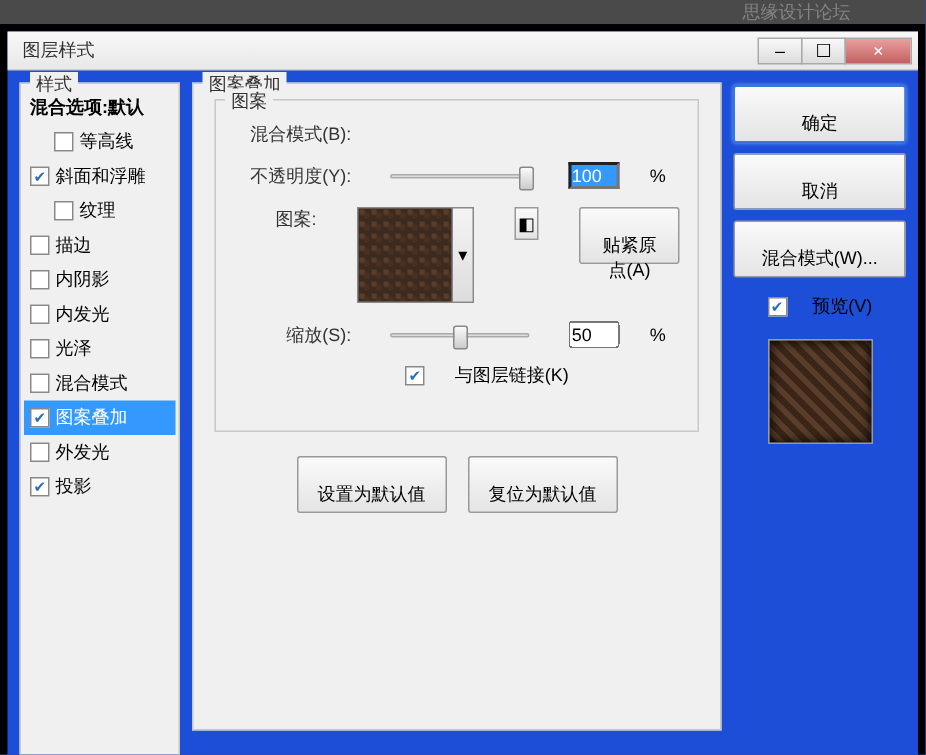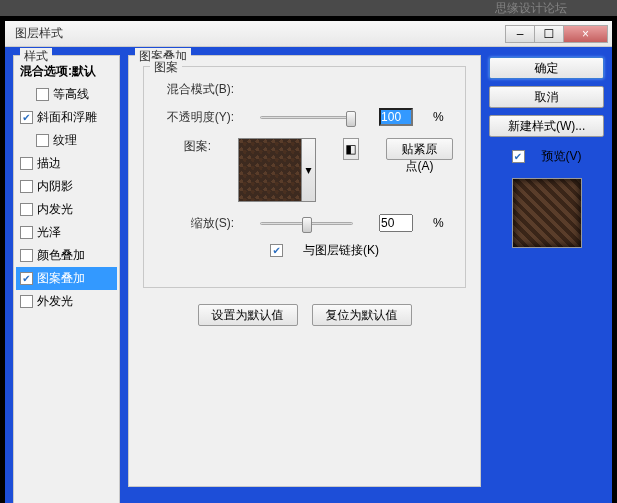--- a/index.html
+++ b/index.html
@@ -31,21 +31,21 @@
 select{width:150px}
 .slider-track{flex:1;height:3px;background:#ddd;border:1px solid #aaa;border-radius:2px;position:relative;margin:0 6px}
 .slider-thumb{position:absolute;top:-6px;width:10px;height:16px;background:linear-gradient(#fafafa,#ccc);border:1px solid #888;border-radius:2px}
 .val-input{width:34px;text-align:left}
 .val-input.sel{background:#3399ff;color:#fff}
 .pct{width:20px}
 .pattern-row{display:flex;align-items:flex-start;margin:12px 0;gap:27px}
 .pattern-swatch{width:64px;height:64px;border:1px solid #888;background:#3d2a1f;background-image:radial-gradient(circle at 30% 30%,#5a3d2a 2px,transparent 2px),radial-gradient(circle at 70% 60%,#4a3020 2px,transparent 2px);background-size:8px 8px;position:relative}
 .pattern-dd{width:14px;height:64px;border:1px solid #888;border-left:none;background:linear-gradient(#f4f4f4,#ddd);display:flex;align-items:center;justify-content:center}
 .small-btn{width:22px;height:22px;border:1px solid #999;background:linear-gradient(#fafafa,#e4e4e4);display:flex;align-items:center;justify-content:center}
-.btn{border:1px solid #999;background:linear-gradient(#fafafa,#e4e4e4);padding:2px 10px;height:22px;border-radius:2px}
+.btn{border:1px solid #999;background:linear-gradient(#fafafa,#e4e4e4);padding:16px 10px;height:38px;border-radius:2px}
 .btn.wide{width:100px}
 .btn.primary{border:1px solid #3a7bd5;box-shadow:0 0 3px #6aa8ff}
 .btns-row{display:flex;gap:14px;margin-top:16px;justify-content:center}
 .right-panel{width:118px;display:flex;flex-direction:column;gap:7px;padding-top:2px}
 .right-panel .btn{width:100%}
 .preview-chk{display:flex;align-items:center;gap:17px;margin:4px 0 6px;justify-content:center}
 .preview-img{width:70px;height:70px;margin:0 auto;border:1px solid #999;background:#4a3020;background-image:repeating-linear-gradient(45deg,#3a2518 0 4px,#5a3d2a 4px 8px),repeating-linear-gradient(-45deg,#3a2518 0 4px,transparent 4px 8px);box-shadow:inset 0 0 8px #000}
 </style>
 </head>
 <body>
@@ -97,29 +97,33 @@
             <div class="style-item">
               <span class="chk"></span>
               <span>内发光</span>
             </div>
             <div class="style-item">
               <span class="chk"></span>
               <span>光泽</span>
             </div>
             <div class="style-item">
               <span class="chk"></span>
-              <span>颜色叠加</span>
+              <span>混合模式</span>
             </div>
             <div class="style-item selected">
               <span class="chk checked"></span>
               <span>图案叠加</span>
             </div>
             <div class="style-item">
               <span class="chk"></span>
               <span>外发光</span>
+            </div>
+            <div class="style-item">
+              <span class="chk checked"></span>
+              <span>投影</span>
             </div>
           </div>
       </div>
     </div>
 
     <div class="main-panel">
       <div class="fieldset main-fieldset">
         <span class="legend">图案叠加</span>
 
         <div class="fieldset inner-fieldset">
@@ -166,21 +170,21 @@
         <div class="btns-row">
           <button class="btn wide">设置为默认值</button>
           <button class="btn wide">复位为默认值</button>
         </div>
       </div>
     </div>
 
     <div class="right-panel">
       <button class="btn primary">确定</button>
       <button class="btn">取消</button>
-      <button class="btn">新建样式(W)...</button>
+      <button class="btn">混合模式(W)...</button>
       <div class="preview-chk">
         <span class="chk checked"></span>
         <span>预览(V)</span>
       </div>
       <div class="preview-img"></div>
     </div>
   </div>
 </div>
 
 </body></html>

